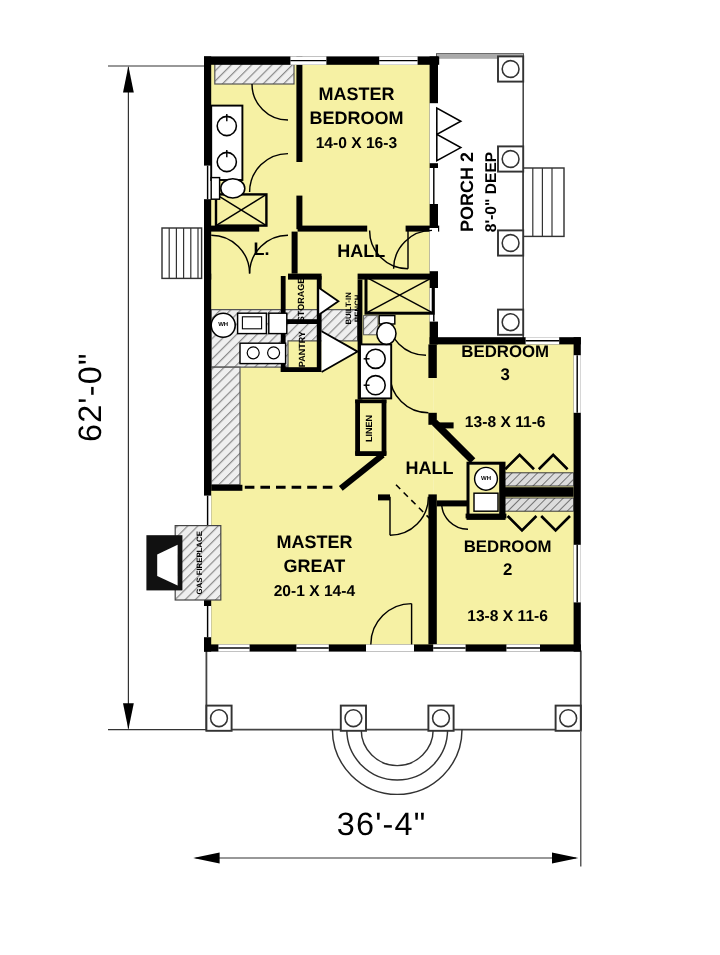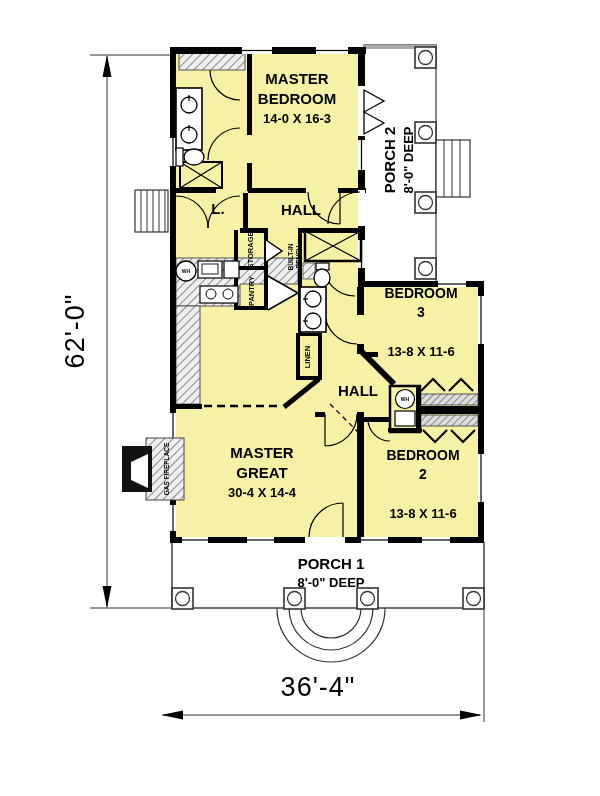--- a/index.html
+++ b/index.html
@@ -286,33 +286,29 @@
   <div class="size gap">13-8 X 11-6</div>
 </div>
 
 <div class="lbl" style="left:358px;top:391px">HALL</div>
 
 <div class="lbl vert xsmall" style="left:167px;top:469px">GAS FIREPLACE</div>
 
 <div class="lbl" style="left:262px;top:472px">
   <div>MASTER</div>
   <div>GREAT</div>
-  <div class="size">30-4 X 14-4</div>
+  <div class="size">20-1 X 14-4</div>
 </div>
 
 <div class="lbl" style="left:423px;top:484px;font-size:14px">
   <div>BEDROOM</div>
   <div>2</div>
   <div class="size gap">13-8 X 11-6</div>
 </div>
 
-<div class="lbl" style="left:331px;top:573px">
-  <div>PORCH 1</div>
-  <div class="size">8'-0" DEEP</div>
-</div>
 
 <div class="lbl tiny" style="left:186px;top:271px">WH</div>
 <div class="lbl tiny" style="left:405px;top:399px">WH</div>
 
 <div class="lbl vert dim" style="left:75px;top:331px">62'-0"</div>
 <div class="lbl dim" style="left:318px;top:687px">36'-4"</div>
 
 </div>
 
 </body></html>

